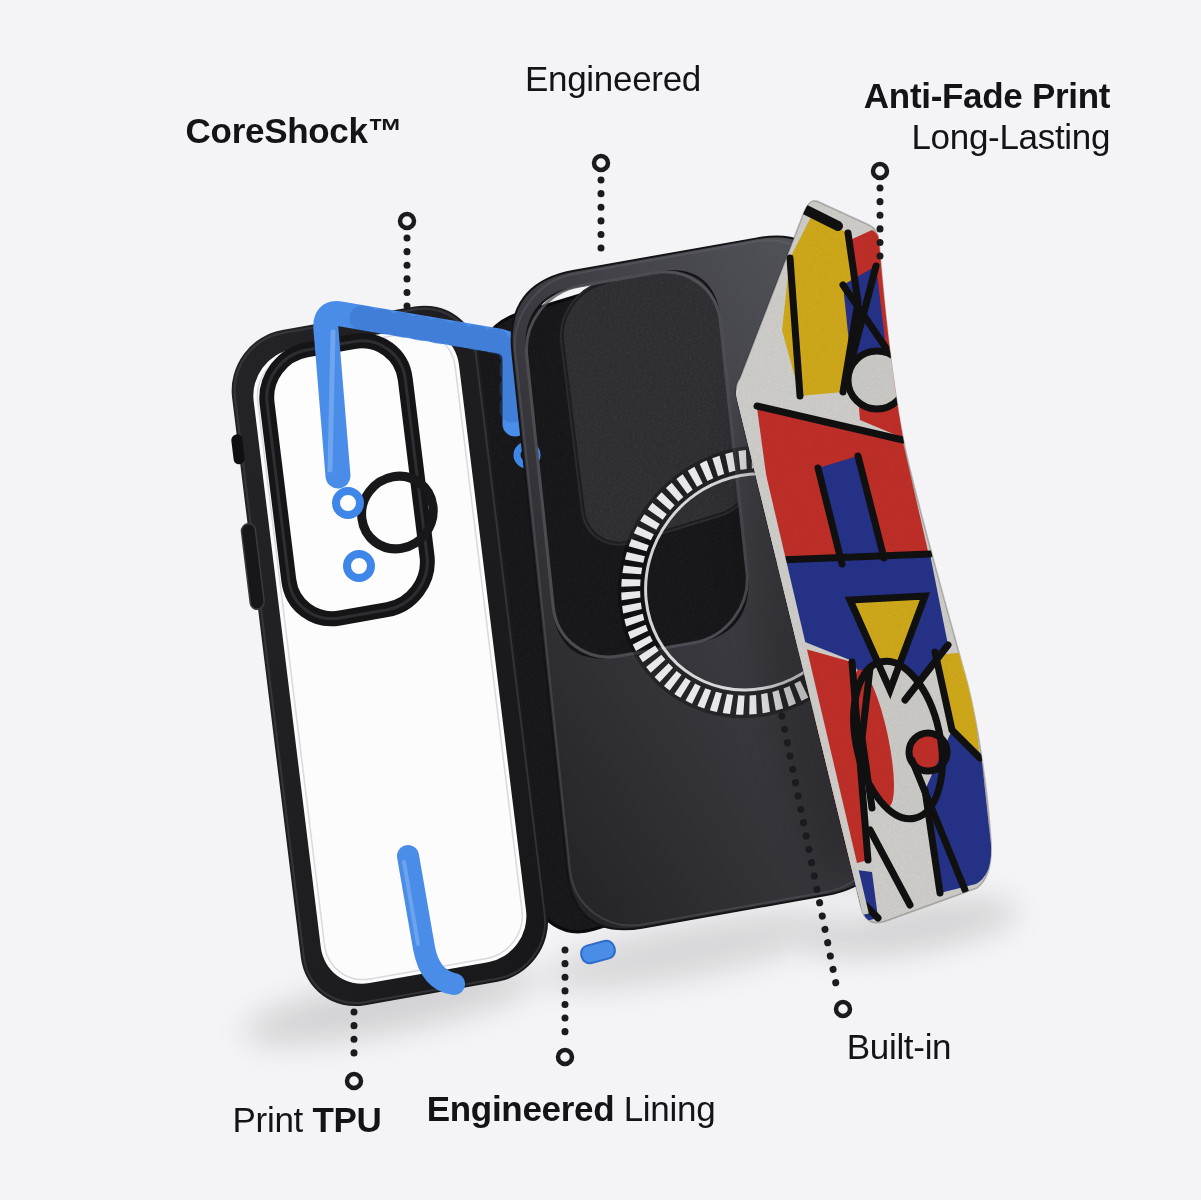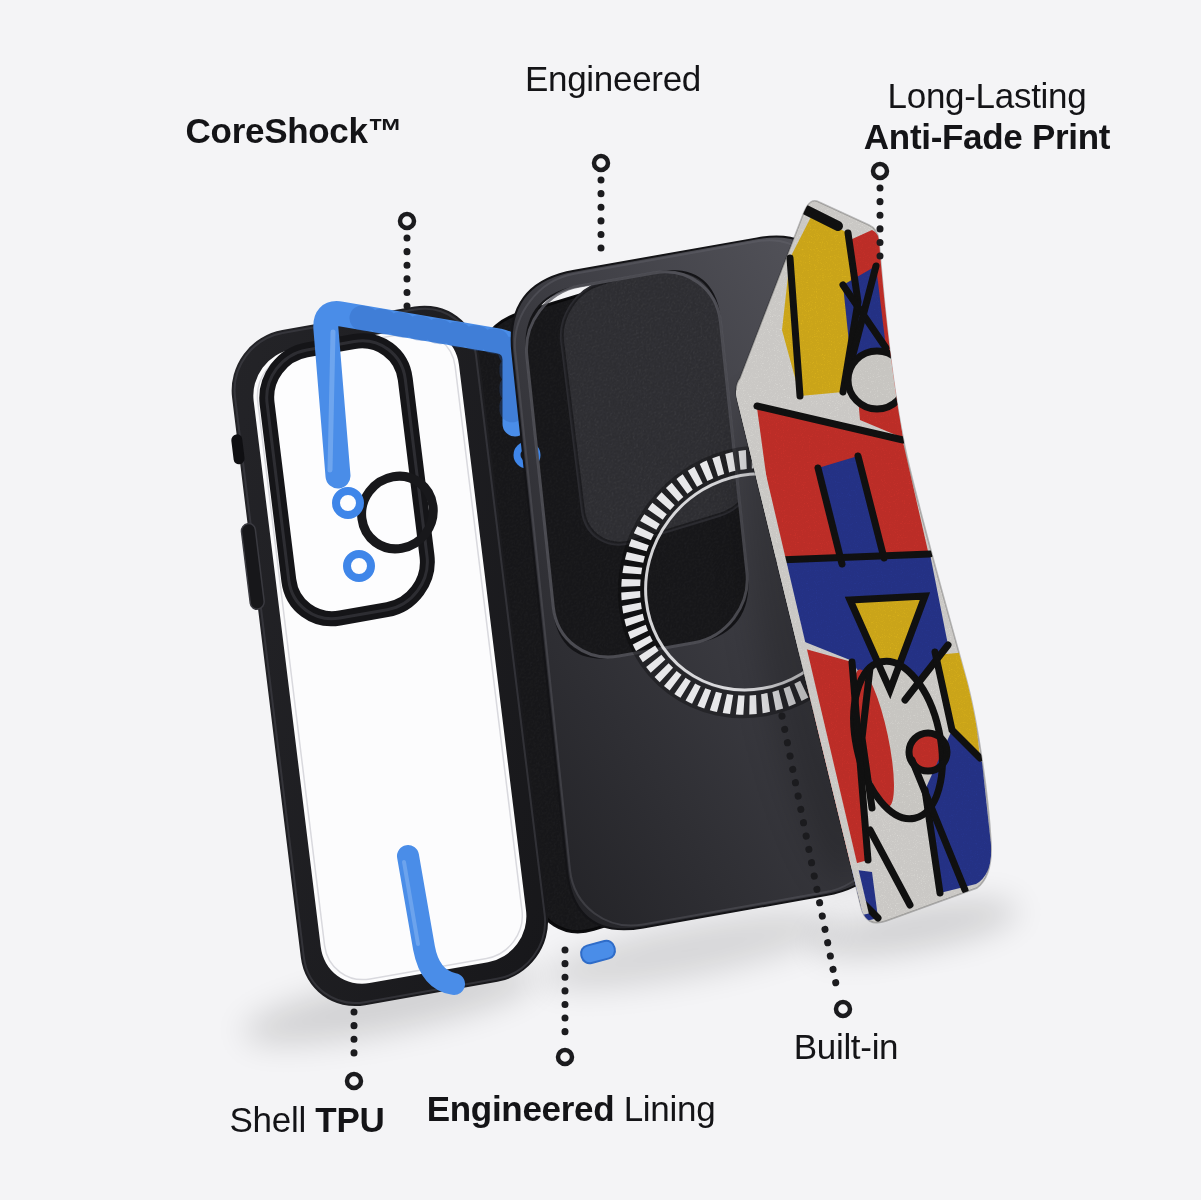--- a/index.html
+++ b/index.html
@@ -1,28 +1,28 @@
 <!DOCTYPE html>
 <html><head>
 <meta charset="utf-8">
 <style>
   html,body{margin:0;padding:0;background:#f4f4f6;}
   #stage{position:relative;width:1201px;height:1200px;background:#f4f4f6;overflow:hidden;
          font-family:"Liberation Sans", sans-serif;color:#141417;}
   #scene{position:absolute;left:0;top:0;}
-  .label{position:absolute;transform:translateX(-50%);text-align:center;white-space:nowrap;
+  .label{position:absolute;transform:translateX(-50%);text-align:right;white-space:nowrap;
          color:#141417;letter-spacing:-0.3px;}
   .label .ln{font-size:35px;line-height:41px;font-weight:400;}
   .label .b{font-weight:700;}
   .lbl-coreshock{left:294px;top:110px;}
   .lbl-engineered{left:613px;top:58px;}
   .lbl-longlasting{left:987px;top:75px;}
   .lbl-tpu{left:307px;top:1099px;}
   .lbl-lining{left:571px;top:1088px;}
-  .lbl-magnets{left:846px;top:1026px;}
+  .lbl-magnets{left:899px;top:1026px;}
 </style>
 </head>
 <body>
 
 <div id="stage">
 
 <svg id="scene" width="1201" height="1200" viewBox="0 0 1201 1200">
   <defs>
     <linearGradient id="shellGrad" x1="1" y1="0" x2="0" y2="1">
       <stop offset="0" stop-color="#54545b"></stop>
@@ -222,26 +222,26 @@
 
   <div class="label lbl-coreshock">
     <div class="ln b">CoreShock™</div>
   </div>
 
   <div class="label lbl-engineered">
     <div class="ln">Engineered</div>
   </div>
 
   <div class="label lbl-longlasting">
+    <div class="ln b">Anti-Fade Print</div>
     <div class="ln">Long-Lasting</div>
-    <div class="ln b">Anti-Fade Print</div>
   </div>
 
   <div class="label lbl-tpu">
-    <div class="ln"><span>Shell </span><span class="b">TPU</span></div>
+    <div class="ln"><span>Print </span><span class="b">TPU</span></div>
   </div>
 
   <div class="label lbl-lining">
     <div class="ln"><span class="b">Engineered</span><span> Lining</span></div>
   </div>
 
   <div class="label lbl-magnets">
     <div class="ln">Built-in</div>
   </div>
 

